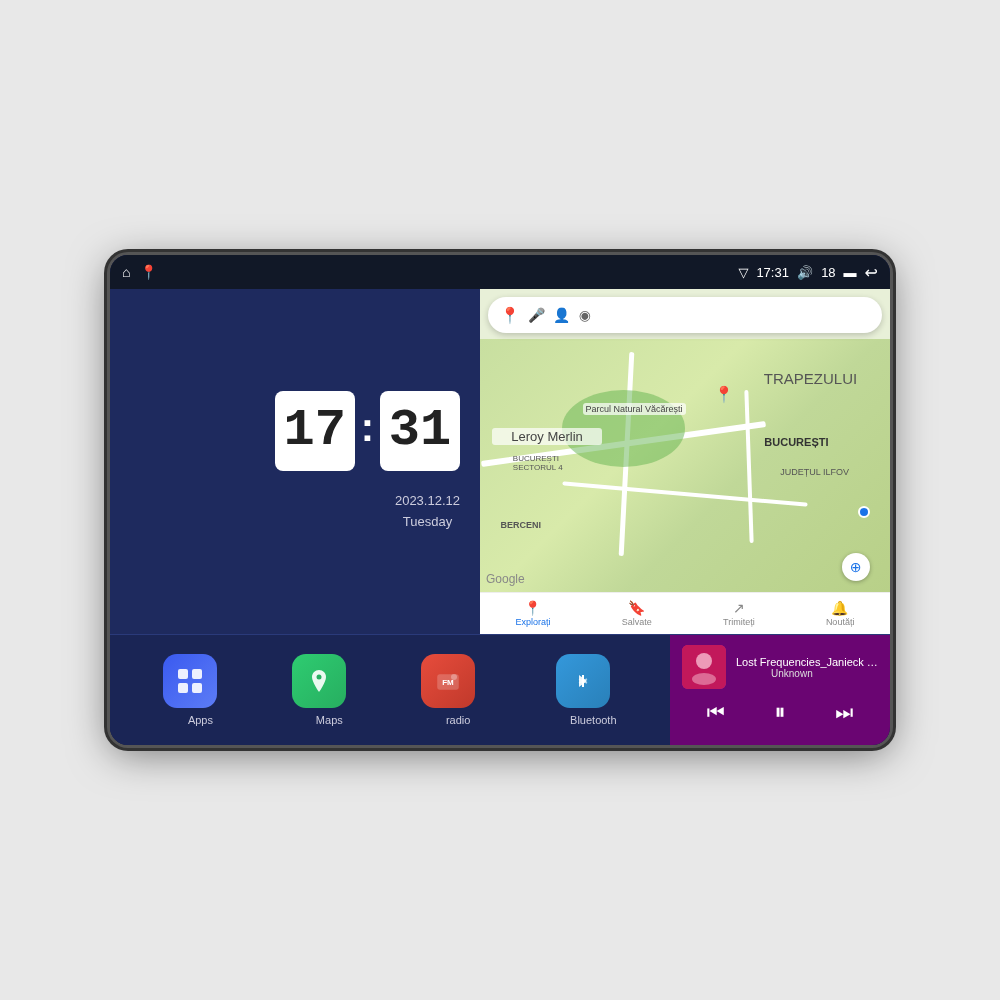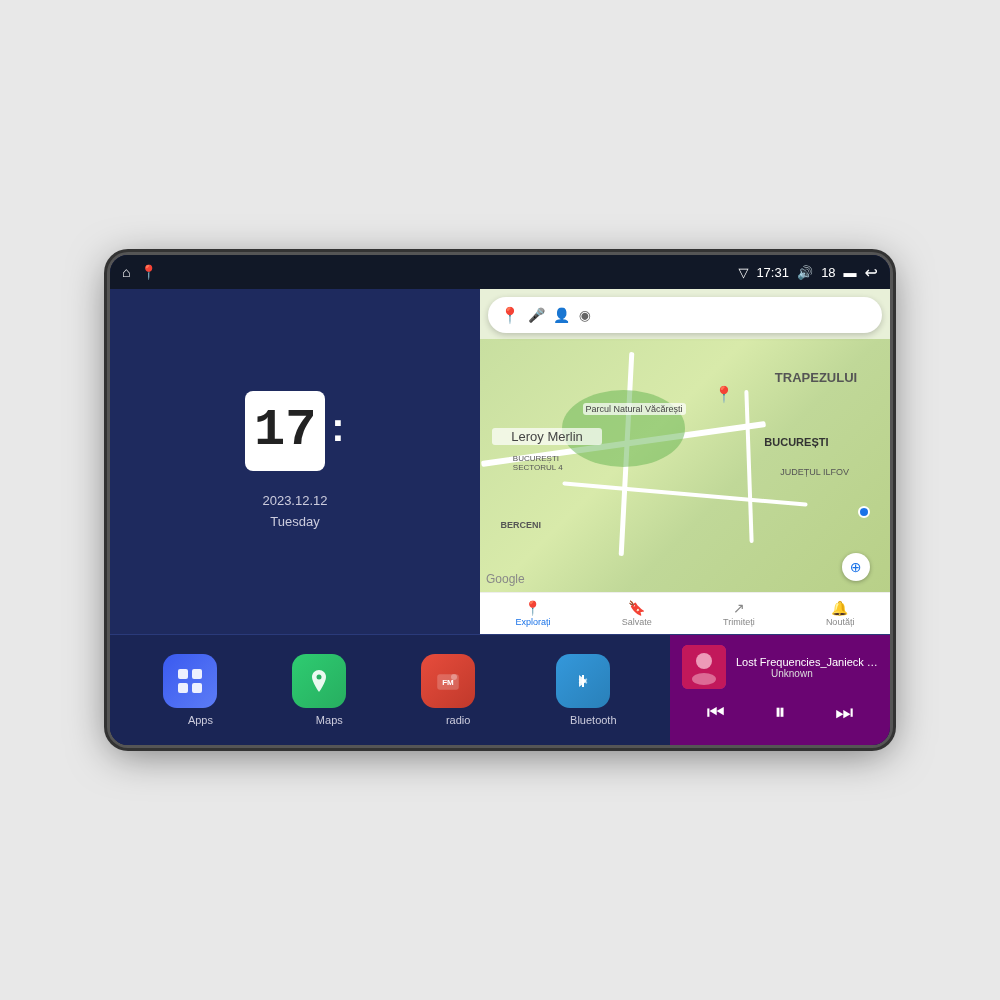--- a/index.html
+++ b/index.html
@@ -46,21 +46,22 @@
     .top-section {
       display: flex;
       flex: 1;
       border-bottom: 1px solid #2a3a7a;
     }
     
     .clock-panel {
       width: 370px;
       background: #1e2a5e;
       display: flex; flex-direction: column;
-      align-items: center; justify-content: center;
+      align-items: flex-end; justify-content: center;
+      padding: 20px;
       flex-shrink: 0;
     }
     .clock-display {
       display: flex; align-items: center; gap: 6px;
       margin-bottom: 20px;
     }
     .clock-digit {
       background: #fff;
       color: #222;
       font-size: 52px;
@@ -117,21 +118,21 @@
     
     .map-road {
       position: absolute;
       background: #fff;
       border-radius: 2px;
     }
     .road-h1 { height: 6px; width: 70%; top: 40%; left: 0; transform: rotate(-8deg); }
     .road-h2 { height: 4px; width: 60%; top: 60%; left: 20%; transform: rotate(5deg); }
     .road-v1 { width: 5px; height: 80%; top: 5%; left: 35%; transform: rotate(3deg); }
     .road-v2 { width: 4px; height: 60%; top: 20%; left: 65%; transform: rotate(-2deg); }
-    .map-label-trapezului { position: absolute; top: 12%; right: 8%; font-size: 13px; font-weight: bold; color: #555; }
+    .map-label-trapezului { position: absolute; top: 12%; right: 8%; font-size: 15px; font-weight: normal; color: #555; }
     .map-label-bucuresti { position: absolute; top: 38%; right: 15%; font-size: 11px; font-weight: bold; color: #333; }
     .map-label-ilfov { position: absolute; top: 50%; right: 10%; font-size: 9px; color: #555; }
     .map-label-berceni { position: absolute; bottom: 25%; left: 5%; font-size: 9px; font-weight: bold; color: #555; }
     .map-label-vacaresti { position: absolute; top: 25%; left: 25%; font-size: 9px; color: #444; background: rgba(255,255,255,0.7); padding: 1px 3px; border-radius: 3px; }
     .map-label-leroy { position: absolute; top: 35%; left: 3%; font-size: 13px; color: #444; background: rgba(255,255,255,0.7); padding: 1px 19px; border-radius: 3px; }
     .map-label-sector4 { position: absolute; top: 45%; left: 8%; font-size: 8px; color: #555; }
     .map-location-pin { position: absolute; color: #e53935; font-size: 16px; top: 18%; right: 38%; }
     .map-blue-dot { position: absolute; width: 12px; height: 12px; background: #1a73e8; border-radius: 50%; border: 2px solid #fff; bottom: 30%; right: 5%; }
     .map-compass { position: absolute; bottom: 5%; right: 5%; background: #fff; border-radius: 50%; width: 28px; height: 28px; display: flex; align-items: center; justify-content: center; box-shadow: 0 1px 4px rgba(0,0,0,0.3); font-size: 14px; color: #1a73e8; }
     .map-bottom-nav {
@@ -227,20 +228,21 @@
     </div>
 
     <div class="main-content">
 
       <div class="top-section">
 
         <div class="clock-panel">
           <div class="clock-display">
             <div class="clock-digit">17</div>
             <div class="clock-colon">:</div>
+            <div class="clock-digit">31</div>
           </div>
           <div class="clock-date">
             <span>2023.12.12</span><br>
             <span>Tuesday</span>
           </div>
         </div>
 
         <div class="map-panel">
           <div class="map-bg">
 

